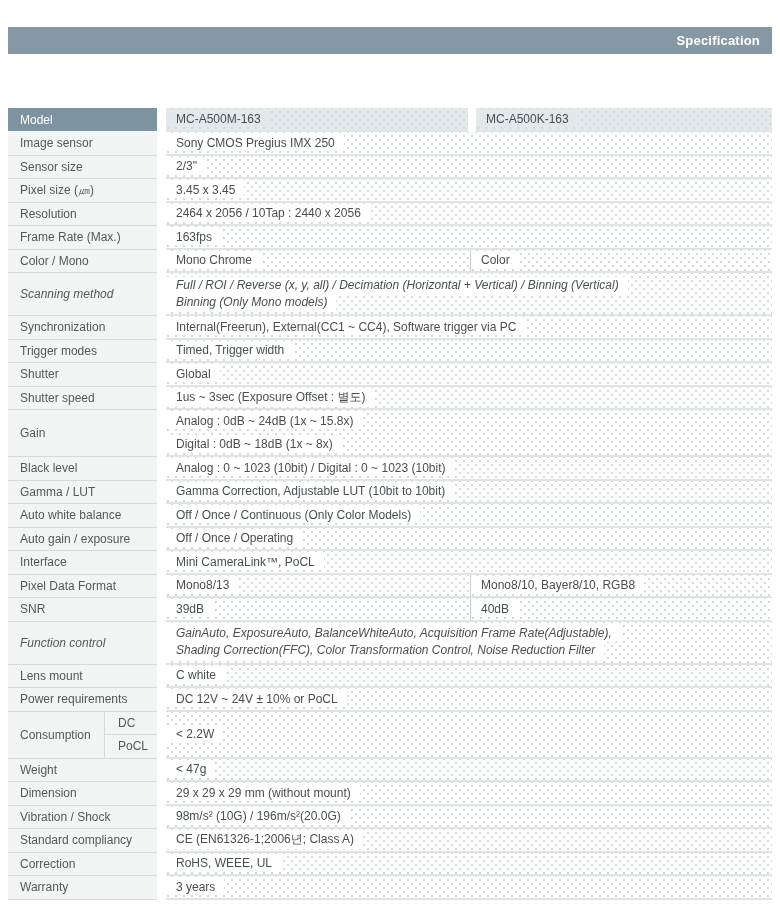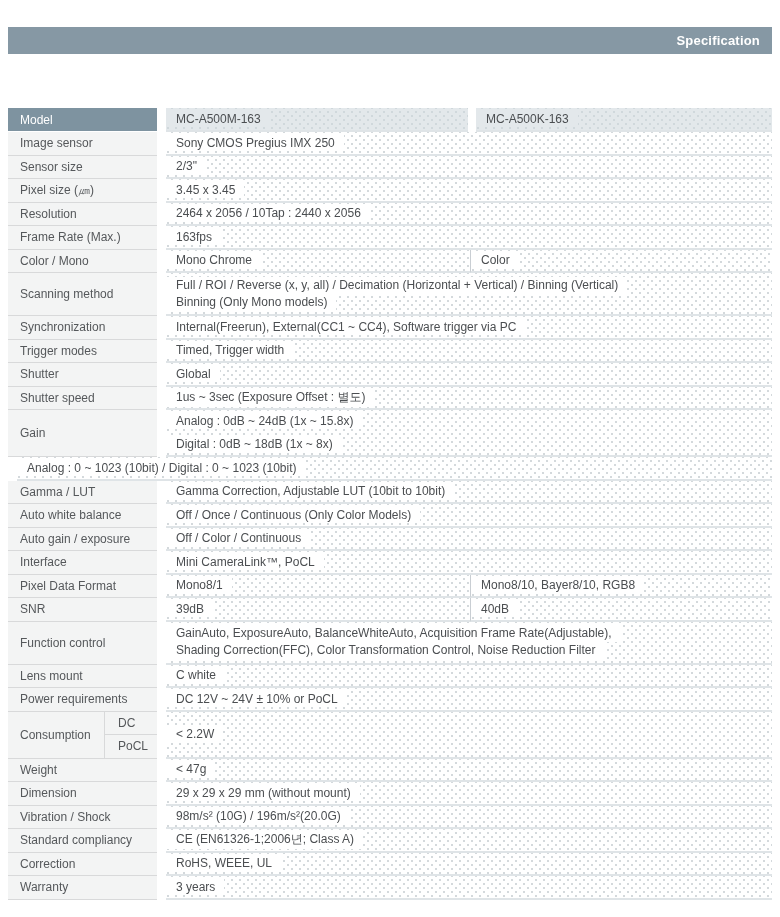--- a/index.html
+++ b/index.html
@@ -19,21 +19,21 @@
   html,body{width:780px;height:917px;background:#fff;overflow:hidden;}
   body{font-family:"Liberation Sans","DejaVu Sans",sans-serif;color:var(--text);}
   .topbar{
     margin:27px 8px 0 8px;height:27px;background:var(--bar);
     display:flex;align-items:center;justify-content:flex-end;padding-right:12px;
   }
   .topbar-title{color:#fff;font-size:13px;font-weight:700;letter-spacing:.2px;}
   .spec-table{margin:54px 8px 0 8px;width:764px;}
   .row{display:flex;width:100%;height:23.5px;}
   .row.h-model{height:24px;}
-  .row.h-t43{height:43px;}
+  .row.h-t43{height:43px;font-style:italic;}
   .row.h-t47{height:47px;}
   .lbl{
     width:149px;flex:0 0 149px;background:var(--label-bg);
     border-bottom:1px solid var(--label-line);
     display:flex;align-items:center;padding-left:12px;
     font-size:12px;color:var(--label-text);
   }
   .row.h-model .lbl{background:var(--model-label-bg);color:#fff;border-bottom:1px solid #fff;}
   .gap{width:9px;flex:0 0 9px;background:#fff;}
   .val{
@@ -170,20 +170,21 @@
         <div class="val">
           <div class="vline">
             <span>Analog : 0dB ~ 24dB (1x ~ 15.8x)</span>
           </div>
           <div class="vline">
             <span>Digital : 0dB ~ 18dB (1x ~ 8x)</span>
           </div>
         </div>
       </div>
       <div class="row">
+        <div class="lbl">Black level</div>
         <div class="gap"></div>
         <div class="val">
           <div class="vline"><span>Analog : 0 ~ 1023 (10bit) / Digital : 0 ~ 1023 (10bit)</span></div>
         </div>
       </div>
       <div class="row">
         <div class="lbl">Gamma / LUT</div>
         <div class="gap"></div>
         <div class="val">
           <div class="vline"><span>Gamma Correction, Adjustable LUT (10bit to 10bit)</span></div>
@@ -193,35 +194,35 @@
         <div class="lbl">Auto white balance</div>
         <div class="gap"></div>
         <div class="val">
           <div class="vline"><span>Off / Once / Continuous (Only Color Models)</span></div>
         </div>
       </div>
       <div class="row">
         <div class="lbl">Auto gain / exposure</div>
         <div class="gap"></div>
         <div class="val">
-          <div class="vline"><span>Off / Color / Continuous</span></div>
+          <div class="vline"><span>Off / Once / Operating</span></div>
         </div>
       </div>
       <div class="row">
         <div class="lbl">Interface</div>
         <div class="gap"></div>
         <div class="val">
           <div class="vline"><span>Mini CameraLink™, PoCL</span></div>
         </div>
       </div>
       <div class="row">
         <div class="lbl">Pixel Data Format</div>
         <div class="gap"></div>
         <div class="val v-left">
-          <div class="vline"><span>Mono8/1</span></div>
+          <div class="vline"><span>Mono8/13</span></div>
         </div>
         <div class="val v-right">
           <div class="vline"><span>Mono8/10, Bayer8/10, RGB8</span></div>
         </div>
       </div>
       <div class="row">
         <div class="lbl">SNR</div>
         <div class="gap"></div>
         <div class="val v-left">
           <div class="vline"><span>39dB</span></div>

